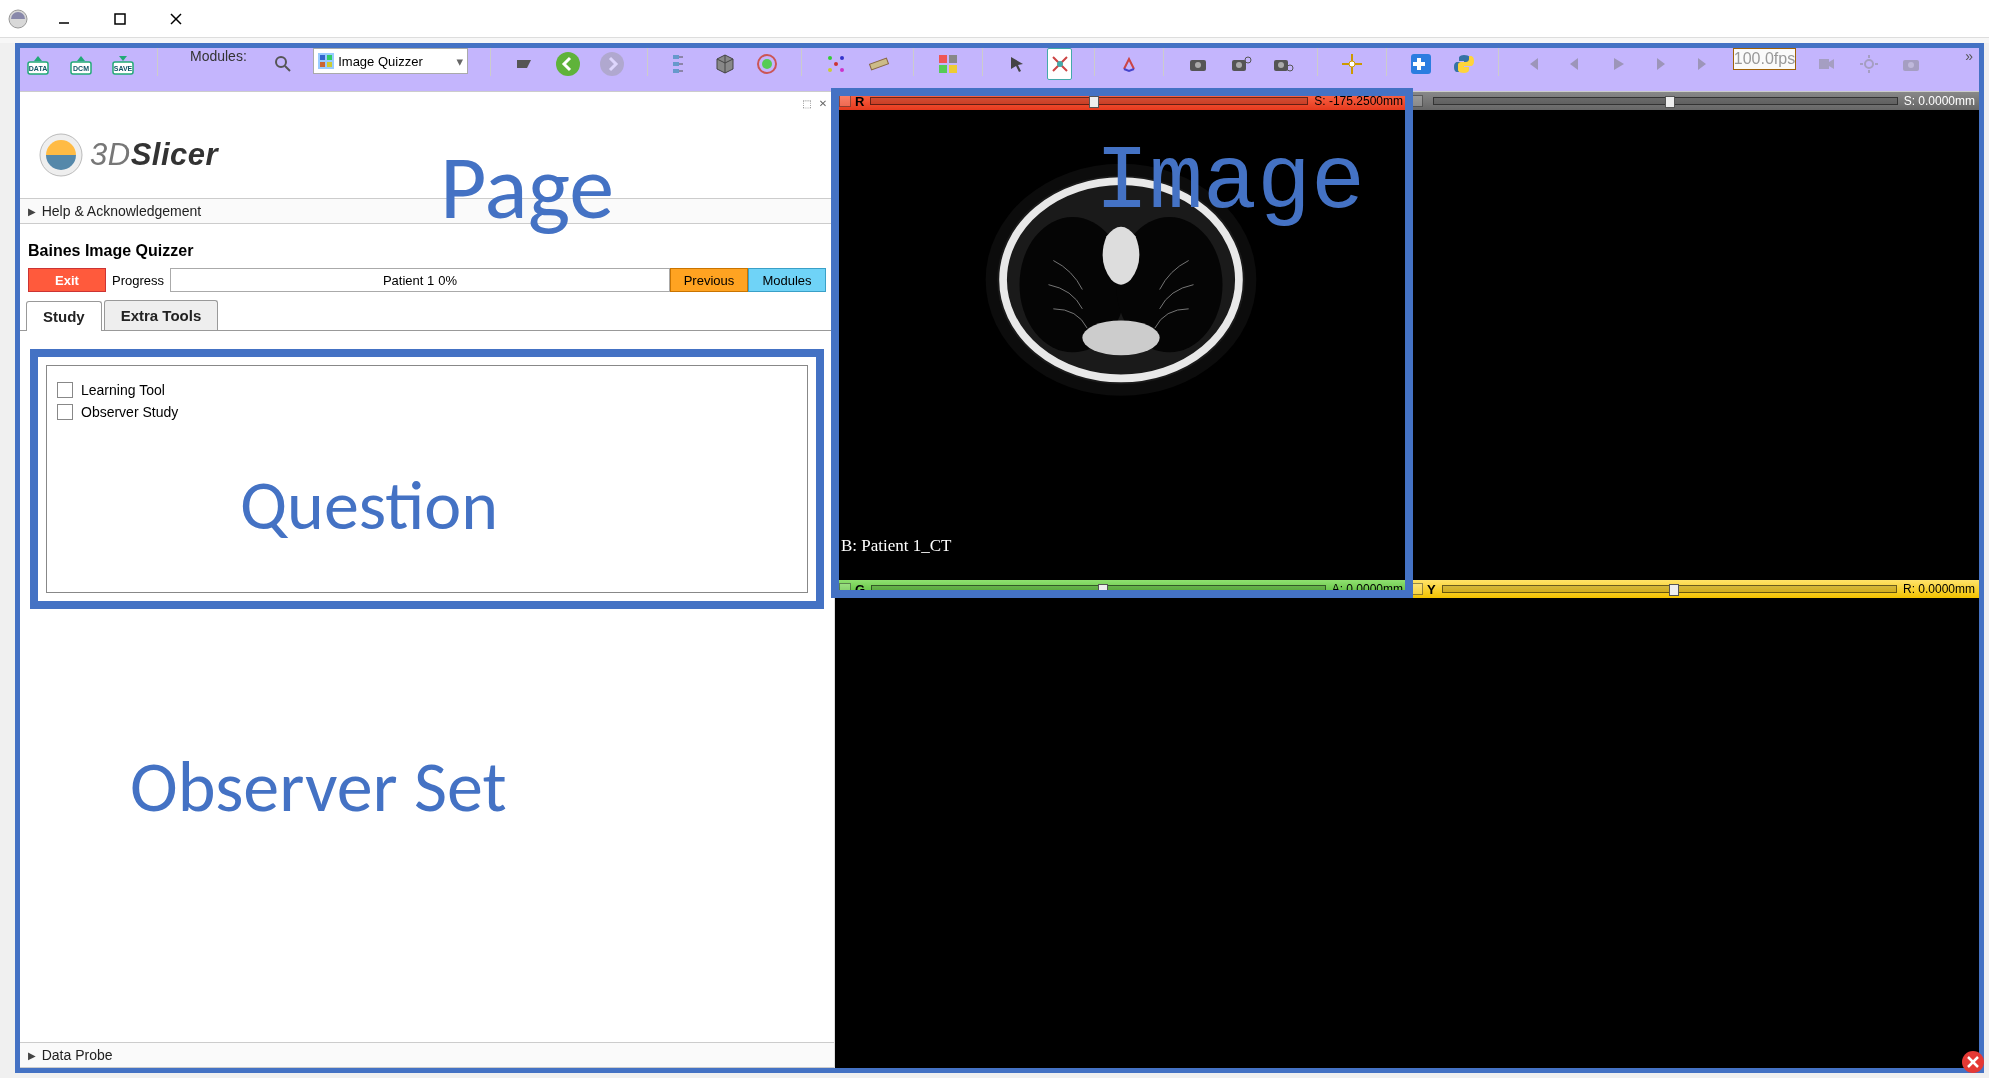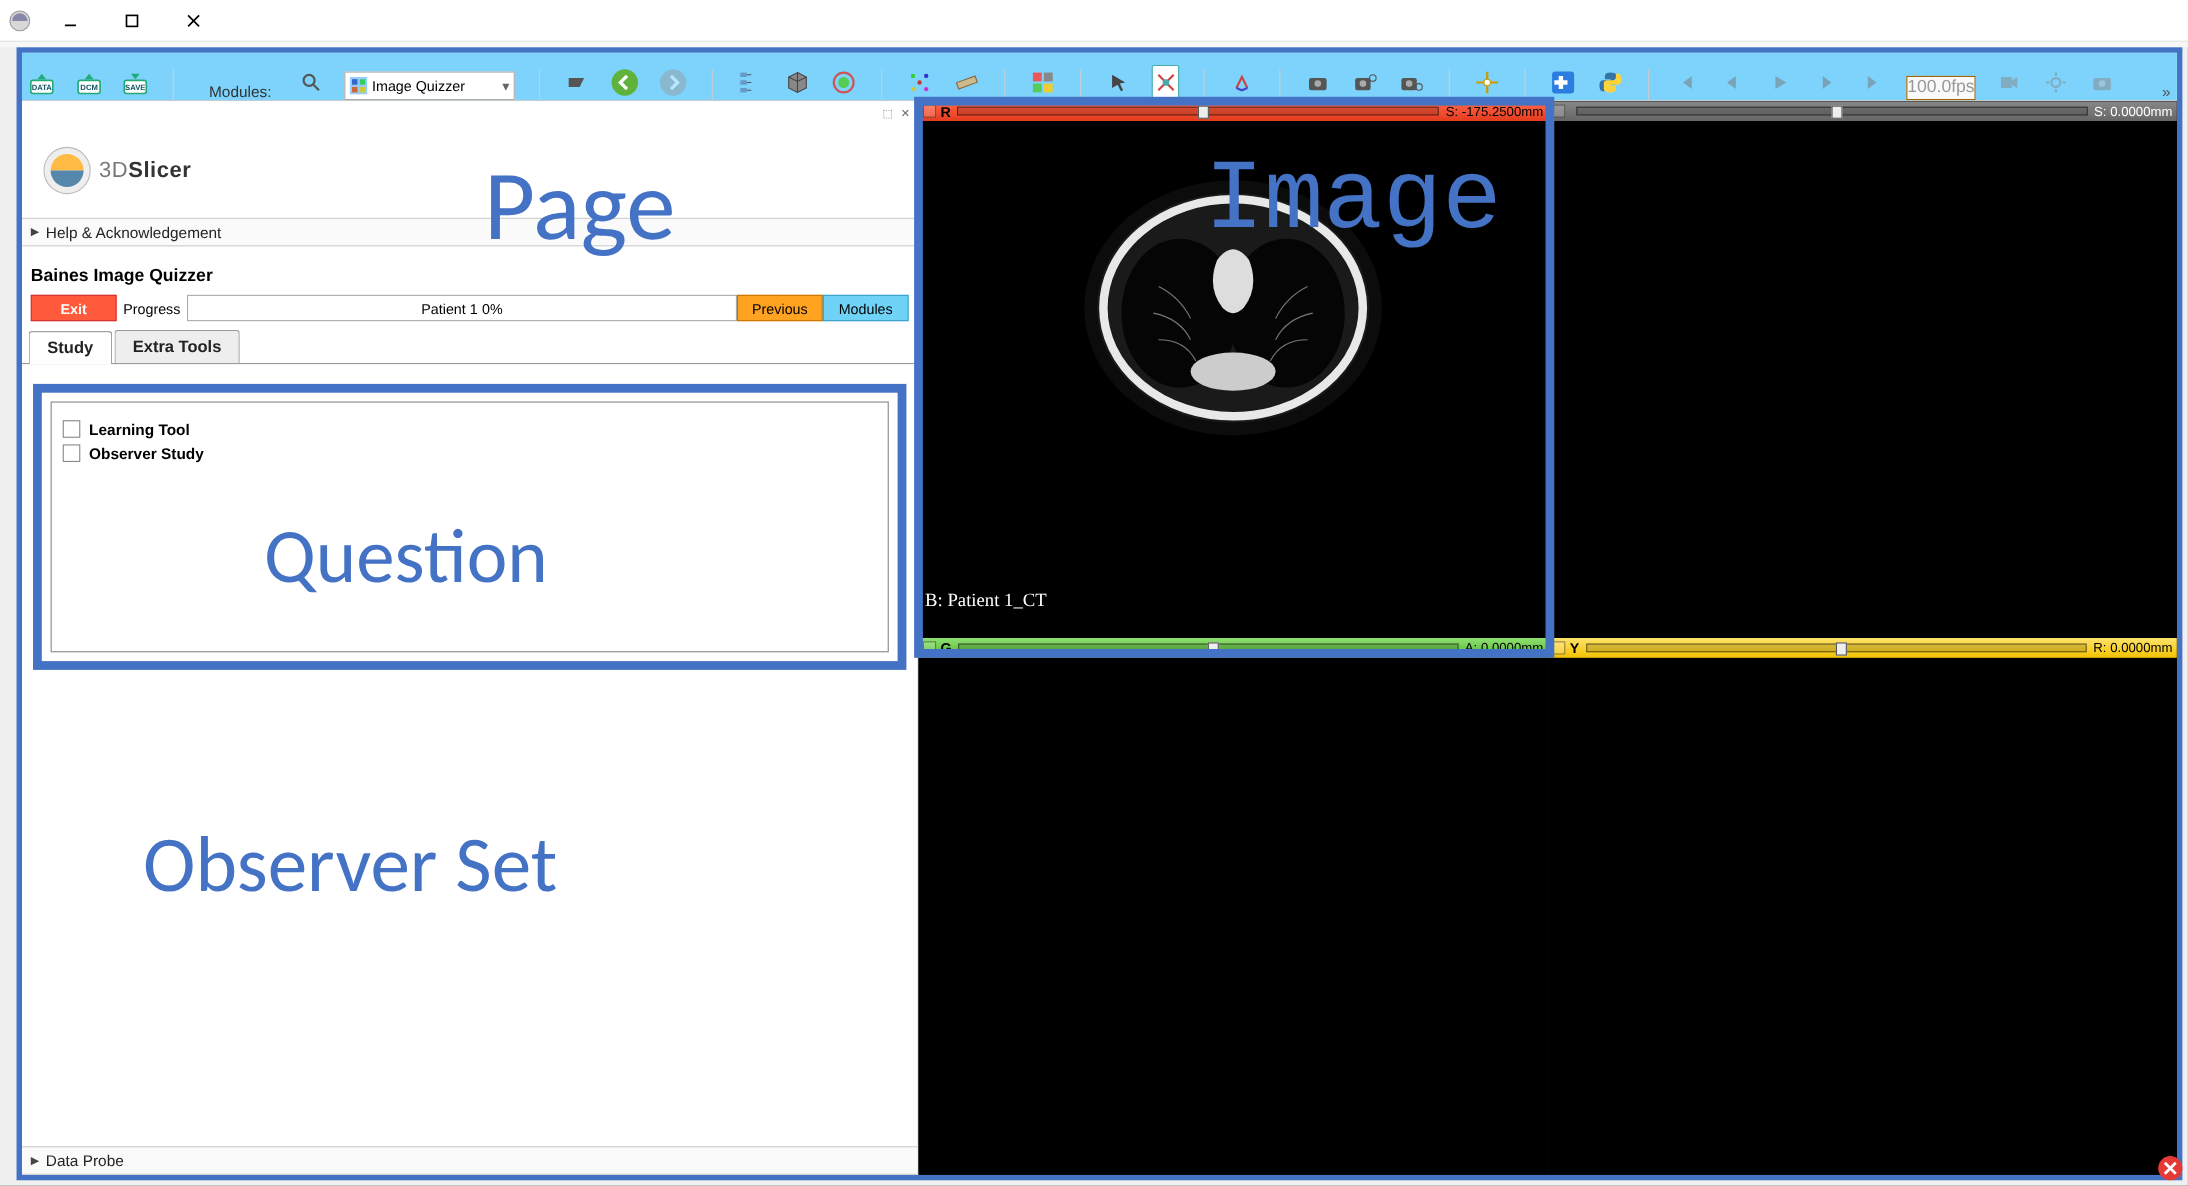--- a/index.html
+++ b/index.html
@@ -13,39 +13,39 @@
 .titlebar .win-btn { width: 56px; height: 38px; display: flex; align-items: center; justify-content: center; font-size: 16px; }
 .win-btn svg { width: 14px; height: 14px; }
 
 
 .menubar { height: 5px; background: #f7f7f7; color: #000; padding-left: 16px; font-size: 15px; overflow: hidden; }
 
 
 .app-frame { position: absolute; left: 15px; top: 43px; right: 5px; bottom: 5px; border: 5px solid #4472c4; background: #fff; display: flex; flex-direction: column; }
 
 
-.toolbar { height: 44px; background: #7dd3fc; border-bottom: 1px solid #ccc; display: flex; align-items: flex-end; padding: 0 6px; gap: 18px; }
+.toolbar { height: 44px; background: #c4b5fd; border-bottom: 1px solid #ccc; display: flex; align-items: flex-start; padding: 0 6px; gap: 18px; }
 .tb-btn { width: 32px; height: 32px; display: flex; align-items: center; justify-content: center; border-radius: 2px; }
 .tb-sep { width: 1px; height: 28px; background: #ccc; margin: 0 4px; }
 .modules-label { font-size: 14px; color: #333; margin: 0 6px 0 10px; }
 .module-select { width: 200px; height: 26px; border: 1px solid #aaa; background: #fff; display: flex; align-items: center; padding: 0 4px; font-size: 13px; }
 .module-select .mod-icon { width: 16px; height: 16px; margin-right: 4px; }
 .module-select .dd { margin-left: auto; color: #666; }
 .fps-box { width: 77px; height: 22px; border: 1px solid #a16207; background: #fafafa; color: #999; font-size: 16px; display: flex; align-items: center; justify-content: center; }
 .toolbar .spacer { flex: 1; }
 .chevrons { margin-left: 6px; color: #555; font-size: 14px; }
 
 
 .content { flex: 1; display: flex; position: relative; }
 
 
 .left-panel { width: 815px; background: #fff; display: flex; flex-direction: column; border-right: 1px solid #ddd; position: relative; }
 .lp-logo-row { display: flex; align-items: center; padding: 40px 18px 20px; }
 .lp-logo-row .slicer-logo { width: 46px; height: 46px; margin-right: 6px; }
-.slicer-name { font-size: 20px; color: #777; letter-spacing: 0.5px; }
+.slicer-name { font-size: 31px; color: #777; letter-spacing: 0.5px; font-style: italic; }
 .slicer-name b { color: #333; font-weight: bold; }
 .mini-icons { position: absolute; right: 4px; top: 4px; display: flex; gap: 2px; }
 .mini-icons span { width: 14px; height: 14px; font-size: 10px; color: #666; display: flex; align-items: center; justify-content: center; }
 
 .collapse-header { height: 26px; border-top: 1px solid #ccc; border-bottom: 1px solid #ccc; background: #fafafa; display: flex; align-items: center; padding: 0 8px; font-size: 14px; color: #222; }
 .collapse-header .tri { margin-right: 6px; font-size: 10px; color: #444; }
 
 .quiz-title { font-size: 16px; font-weight: bold; padding: 18px 8px 6px; color: #000; }
 
 .quiz-controls { display: flex; align-items: center; padding: 2px 8px; gap: 0; }
@@ -54,21 +54,21 @@
 .prog-bar { flex: 1; height: 24px; border: 1px solid #aaa; background: #fff; display: flex; align-items: center; justify-content: center; gap: 4px; font-size: 13px; color: #000; }
 .btn-prev { background: #ffa321; border: 1px solid #c97400; width: 78px; height: 24px; font-size: 13px; }
 .btn-finish { background: #6fd3f7; border: 1px solid #3aa0c7; width: 78px; height: 24px; font-size: 13px; }
 
 .tabs { display: flex; border-bottom: 1px solid #999; margin-top: 6px; padding-left: 6px; }
 .tab { padding: 6px 16px; border: 1px solid #999; border-bottom: none; background: #eee; font-size: 15px; font-weight: bold; color: #222; margin-right: 2px; border-radius: 3px 3px 0 0; }
 .tab.active { background: #fff; position: relative; top: 1px; }
 
 
 .question-box { margin: 18px 10px; border: 8px solid #4472c4; height: 260px; position: relative; padding: 8px; }
-.question-inner { border: 1px solid #888; height: 100%; padding: 16px 10px; font-weight: bold; }
+.question-inner { border: 1px solid #888; height: 100%; padding: 16px 10px; }
 .chk-row { display: flex; align-items: center; margin-bottom: 6px; font-size: 14px; color: #000; }
 .chk { width: 16px; height: 16px; border: 1px solid #888; margin-right: 8px; background: #fff; }
 
 
 .anno-label { position: absolute; font-family: Calibri, Arial, sans-serif; font-size: 90px; color: #4472c4; pointer-events: none; font-weight: 400; }
 
 
 .slice-grid { flex: 1; display: grid; grid-template-columns: 1fr 1fr; grid-template-rows: 1fr 1fr; background: #000; position: relative; }
 .slice-view { position: relative; background: #000; overflow: hidden; }
 .slice-bar { height: 18px; display: flex; align-items: center; font-size: 13px; color: #000; padding: 0 4px; position: relative; font-family: Arial; }

